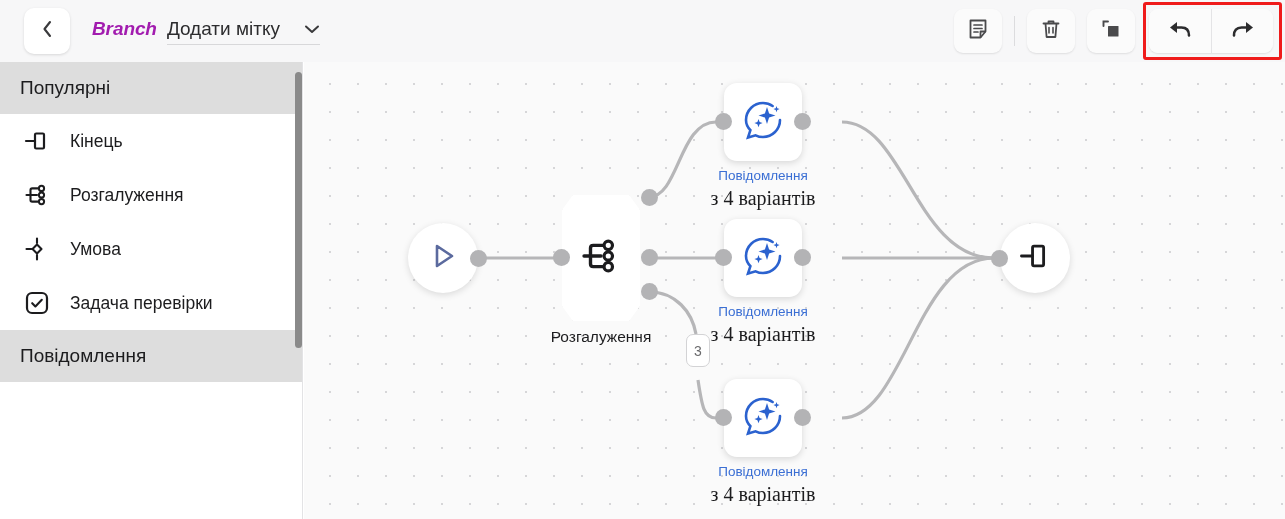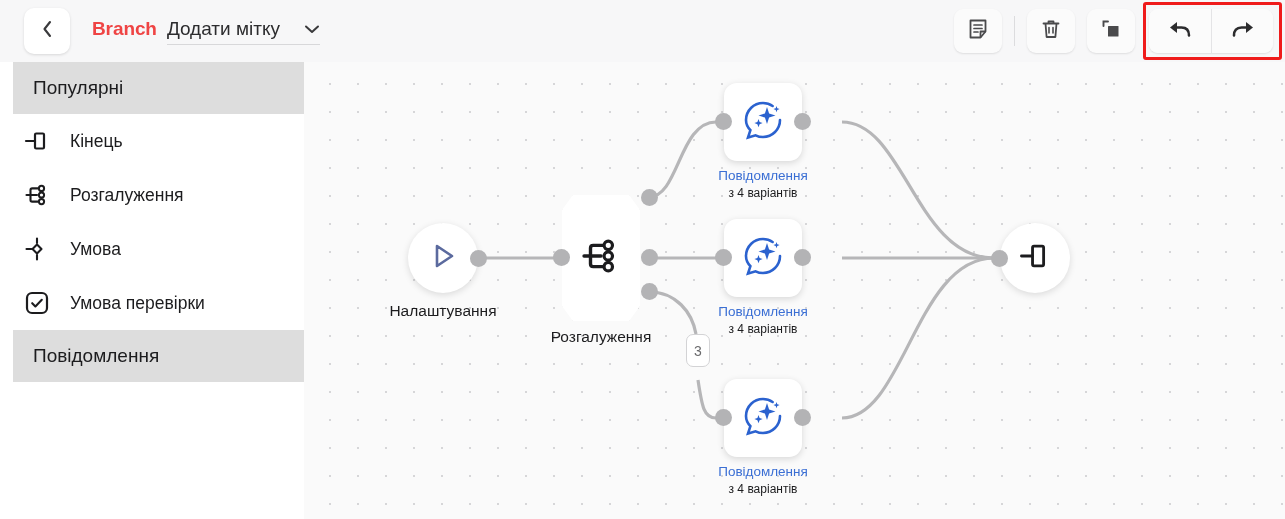--- a/index.html
+++ b/index.html
@@ -24,22 +24,23 @@
     box-shadow: 0 1px 3px rgba(0,0,0,.13);
     display: flex; align-items: center; justify-content: center;
     cursor: pointer;
   }
   .title-wrap {
     display: flex; align-items: baseline;
     margin-left: 22px; gap: 10px;
     position: relative;
   }
   .flow-title {
-    font-size: 19px; font-weight: bold; color: #ef4444;
+    font-size: 19px; font-weight: bold; color: #a21caf;
     letter-spacing: -.1px;
+    font-style: italic;
   }
   .label-btn {
     display: flex; align-items: center; gap: 24px;
     cursor: pointer;
     border-bottom: 1px solid #d8d8da;
     padding-bottom: 4px;
   }
   .label-text { font-size: 19px; color: #2c2c2e; }
   .toolbar {
     position: absolute; right: 4px; top: 0; height: 62px;
@@ -64,35 +65,35 @@
   .undo-group .tbtn + .tbtn { border-left: 1px solid #e4e4e6; }
   .red-box {
     position: absolute; left: 1143px; top: 2px;
     width: 139px; height: 58px;
     border: 3px solid #ef1b1b; border-radius: 3px;
     pointer-events: none;
   }
 
   
   .sidebar {
-    position: absolute; top: 62px; left: 13px;
+    position: absolute; top: 62px; left: 0;
     width: 303px; height: 457px;
     background: #ffffff;
     border-right: 1px solid #e3e3e5;
     overflow: hidden;
   }
   .sec-head {
     height: 52px; background: #dddddd;
     display: flex; align-items: center;
     padding-left: 20px;
     font-size: 19px; color: #1c1c1e;
   }
   .nav-item {
     height: 54px; display: flex; align-items: center;
-    padding-left: 11px; gap: 20px; cursor: pointer;
+    padding-left: 24px; gap: 20px; cursor: pointer;
   }
   .nav-icon { width: 26px; height: 26px; display: flex; align-items: center; justify-content: center; flex: none; }
   .nav-label { font-size: 17.5px; color: #1c1c1e; }
   .sb-scroll {
     position: absolute; left: 295px; top: 10px;
     width: 7px; height: 276px;
     background: #8a8a8a; border-radius: 4px;
   }
 
   
@@ -130,21 +131,21 @@
     display: flex; align-items: center; justify-content: center;
     cursor: pointer;
   }
   .node-caption {
     position: absolute; width: 190px; text-align: center;
     left: 50%; transform: translateX(-50%);
     font-size: 15.5px; color: #1c1c1e; line-height: 1.35;
     pointer-events: none;
   }
   .cap-blue { color: #3b6fd4; font-size: 13.5px; }
-  .cap-dark { color: #1c1c1e; font-size: 12px; }
+  .cap-dark { color: #1c1c1e; font-size: 20px; font-family: Liberation Serif, serif; }
 
   .port {
     position: absolute; width: 17px; height: 17px; border-radius: 50%;
     background: #b3b3b5; cursor: pointer;
   }
   .badge {
     position: absolute; width: 24px; height: 33px;
     background: #ffffff; border: 1px solid #d3d3d5; border-radius: 7px;
     display: flex; align-items: center; justify-content: center;
     font-size: 14px; color: #6a6a6c; cursor: pointer;
@@ -277,21 +278,21 @@
       <span class="nav-label">Умова</span>
     </div>
 
     <div class="nav-item">
       <span class="nav-icon">
         <svg width="26" height="26" viewBox="0 0 26 26" fill="none">
           <rect x="3" y="3" width="20" height="20" rx="5" stroke="#1c1c1e" stroke-width="2.2"></rect>
           <path d="M8.2 13.2 L11.4 16.4 L17.8 9.8" stroke="#1c1c1e" stroke-width="2.1" stroke-linecap="round" stroke-linejoin="round"></path>
         </svg>
       </span>
-      <span class="nav-label">Умова перевірки</span>
+      <span class="nav-label">Задача перевірки</span>
     </div>
 
     <div class="sec-head">Повідомлення</div>
 
     <div class="sb-scroll"></div>
   </div>
 
   <div class="canvas">
 
     <svg class="edges">
@@ -314,21 +315,20 @@
 
     <div class="node" style="left:104px; top:161px;">
       <div class="node-round">
         <span>
           <svg width="34" height="34" viewBox="0 0 34 34" fill="none">
             <path d="M11 7 L26 17 L11 27 Z" stroke="#5b6a9e" stroke-width="2.6" stroke-linejoin="round" fill="none"></path>
           </svg>
         </span>
       </div>
       <div class="node-caption" style="top:78px;">
-        <div>Налаштування</div>
       </div>
       <div class="port" style="left:62px; top:27px;"></div>
     </div>
 
     <div class="node" style="left:258px; top:133px;">
       <div class="node-branch">
         <span>
           <svg width="42" height="42" viewBox="0 0 26 26" fill="none">
             <path d="M2.5 13 H13" stroke="#1c1c1e" stroke-width="2.1" stroke-linecap="round"></path>
             <path d="M6.5 13 V8 C6.5 7 7.2 6.4 8.2 6.4 H14" stroke="#1c1c1e" stroke-width="2.1" stroke-linecap="round" fill="none"></path>

